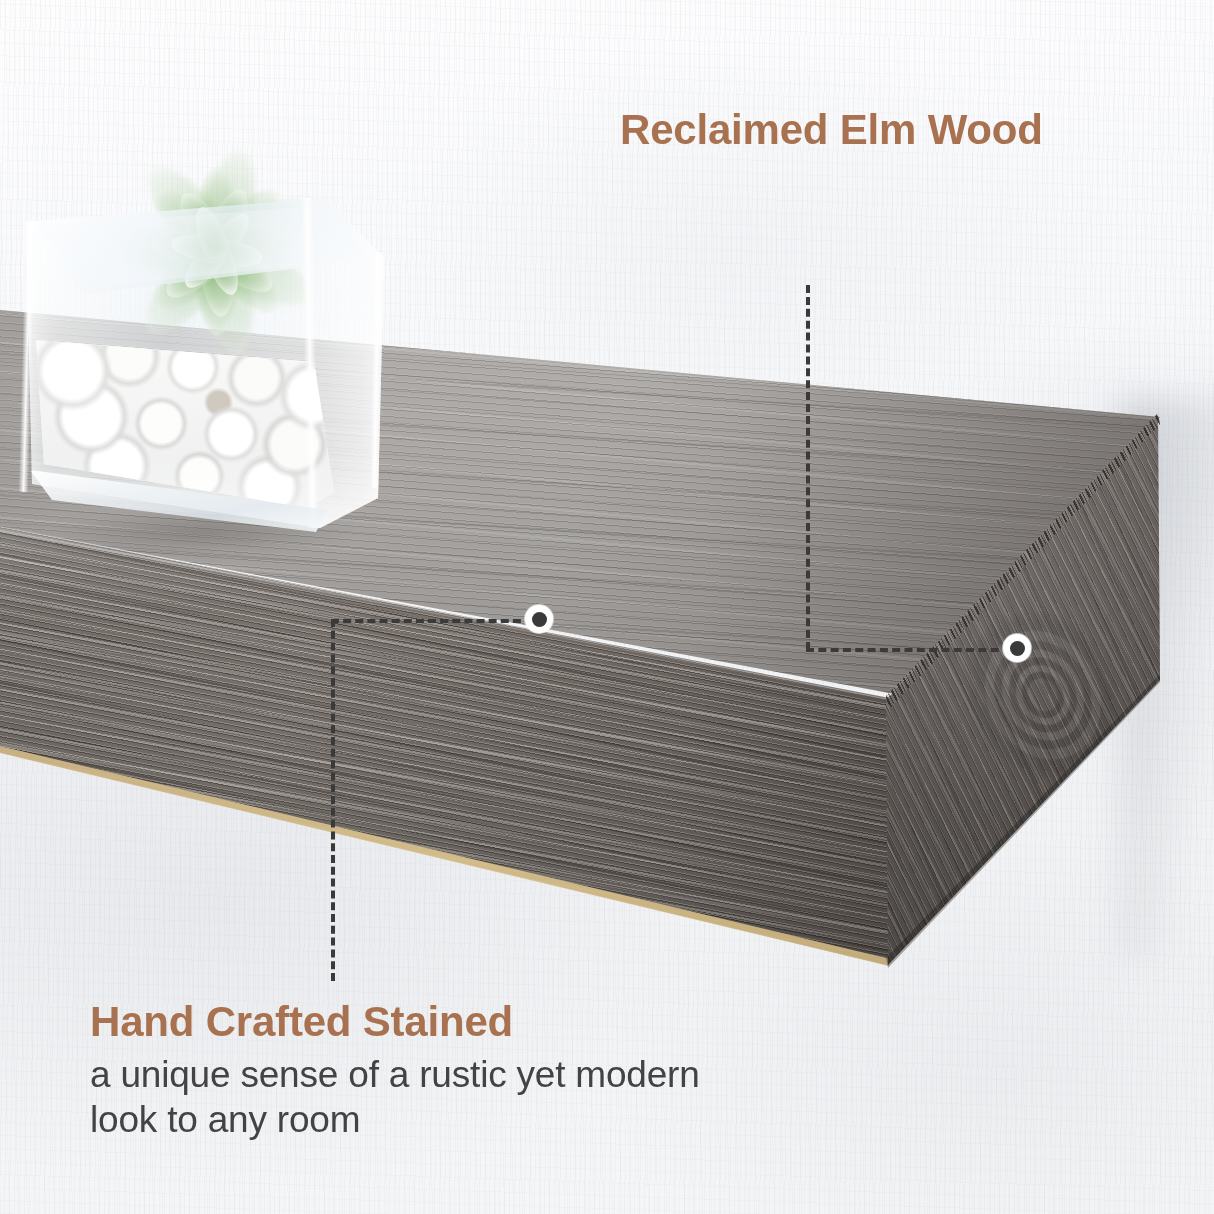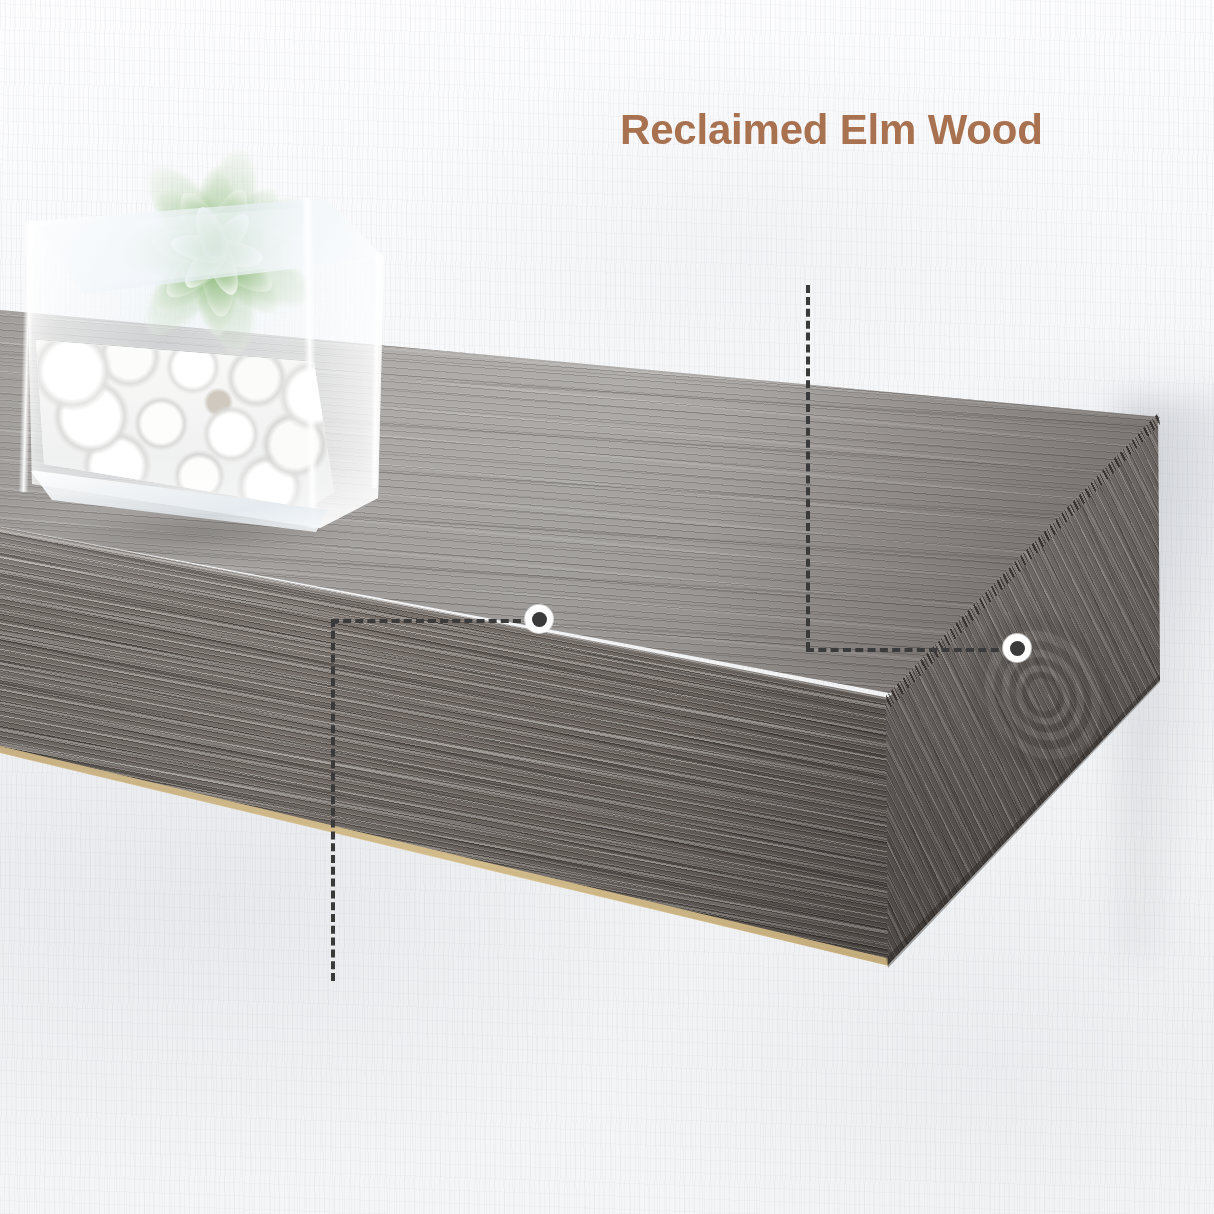--- a/index.html
+++ b/index.html
@@ -397,15 +397,17 @@
 
   <div class="dash-h" style="left:331px;top:619px;width:202px;"></div>
   <div class="dash-v" style="left:331px;top:619px;height:362px;"></div>
   <div class="dot" style="left:525px;top:605px;"></div>
 
   <div class="block" id="top-block">
     <div class="head">Reclaimed Elm Wood</div>
   </div>
 
   <div class="block" id="bottom-block">
+    <div class="head">Hand Crafted Stained</div>
+    <div class="sub">a unique sense of a rustic yet modern look to any room</div>
   </div>
 
 </div>
 
 </body></html>

